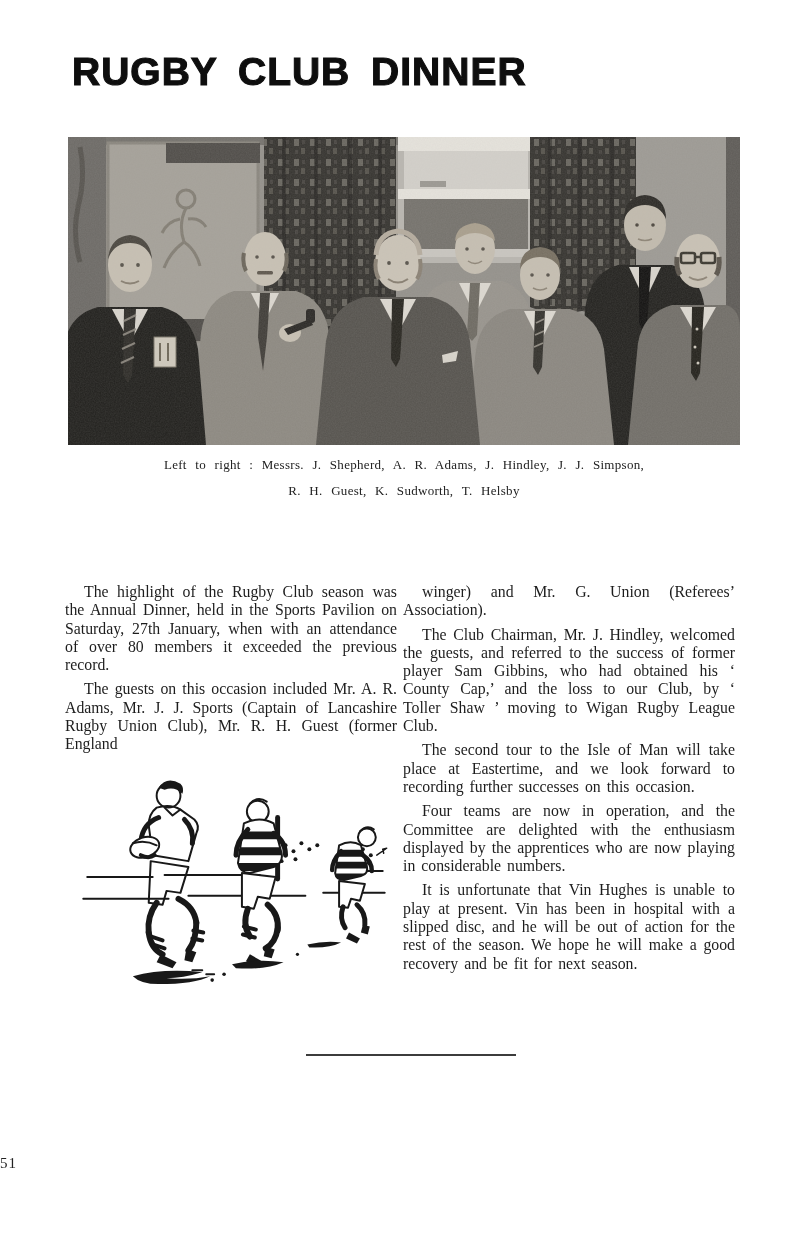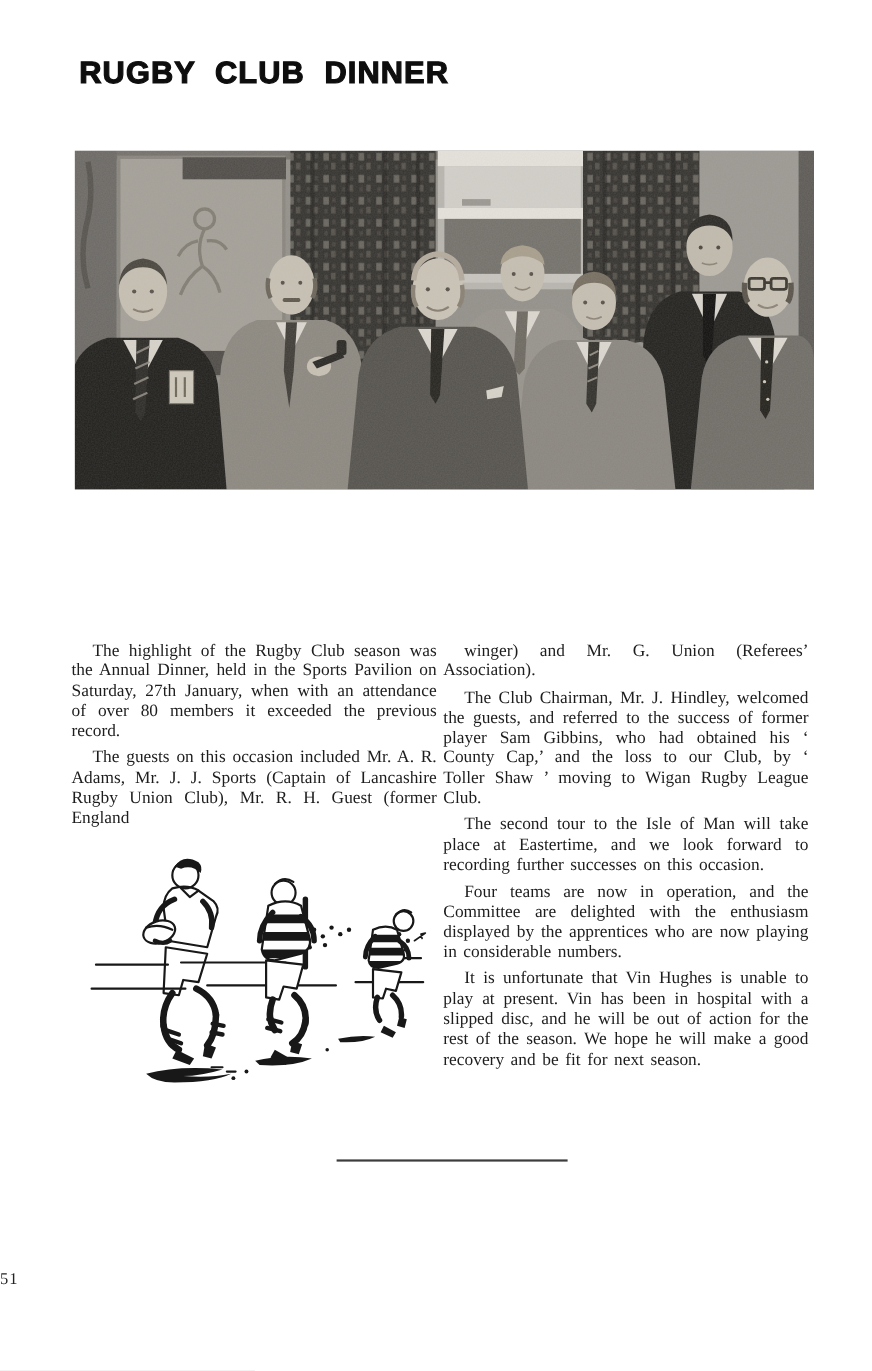--- a/index.html
+++ b/index.html
@@ -4,21 +4,21 @@
 <style>
   html,body{margin:0;padding:0;background:#e8e8e8;}
   .page{
     position:relative;width:793px;height:1246px;background:#ffffff;
     font-family:"Liberation Serif",serif;color:#1b1b1b;overflow:hidden;
     margin:0 auto;
   }
   .title{
     position:absolute;left:72px;top:50px;margin:0;
     font-family:"Liberation Sans",sans-serif;font-weight:bold;
-    font-size:28px;letter-spacing:1px;word-spacing:9px;color:#0e0e0e;
+    font-size:39px;letter-spacing:1px;word-spacing:9px;color:#0e0e0e;
     -webkit-text-stroke:1.1px #0e0e0e;
   }
   .photo{
     position:absolute;left:68px;top:137px;width:672px;height:308px;
     background:#94918b;overflow:hidden;
   }
   .photo svg{display:block;}
   .caption{
     position:absolute;left:68px;top:452px;width:672px;text-align:center;
     font-size:13px;line-height:26px;word-spacing:5px;letter-spacing:.3px;color:#222;
@@ -208,20 +208,24 @@
         <path d="M40 122 Q42 100 62 98 Q82 100 84 122 Q78 106 62 106 Q46 106 40 122 Z" fill="#4a463f"></path>
         <circle cx="54" cy="128" r="1.9" fill="#57524a"></circle>
           <circle cx="70" cy="128" r="1.9" fill="#57524a"></circle>
         <path d="M53 144 q9 5 18 0" stroke="#877e70" stroke-width="2" fill="none"></path>
       </g>
 
       <rect width="672" height="308" filter="url(#grain)" opacity="0.45"></rect>
     </svg>
   </div>
 
+  <div class="caption">
+    <div>Left to right : Messrs. J. Shepherd, A. R. Adams, J. Hindley, J. J. Simpson,</div>
+    <div>R. H. Guest, K. Sudworth, T. Helsby</div>
+  </div>
 
   <div class="columns">
     <div class="col">
       <div>
           <p class="para">The highlight of the Rugby Club season was the Annual Dinner, held in the Sports Pavilion on Saturday, 27th January, when with an attendance of over 80 members it exceeded the previous record.</p>
           <p class="para">The guests on this occasion included Mr. A. R. Adams, Mr. J. J. Sports (Captain of Lancashire Rugby Union Club), Mr. R. H. Guest (former England</p>
         </div>
 
       <div class="illustration">
         <svg viewBox="0 0 322 236" width="320" height="234">

